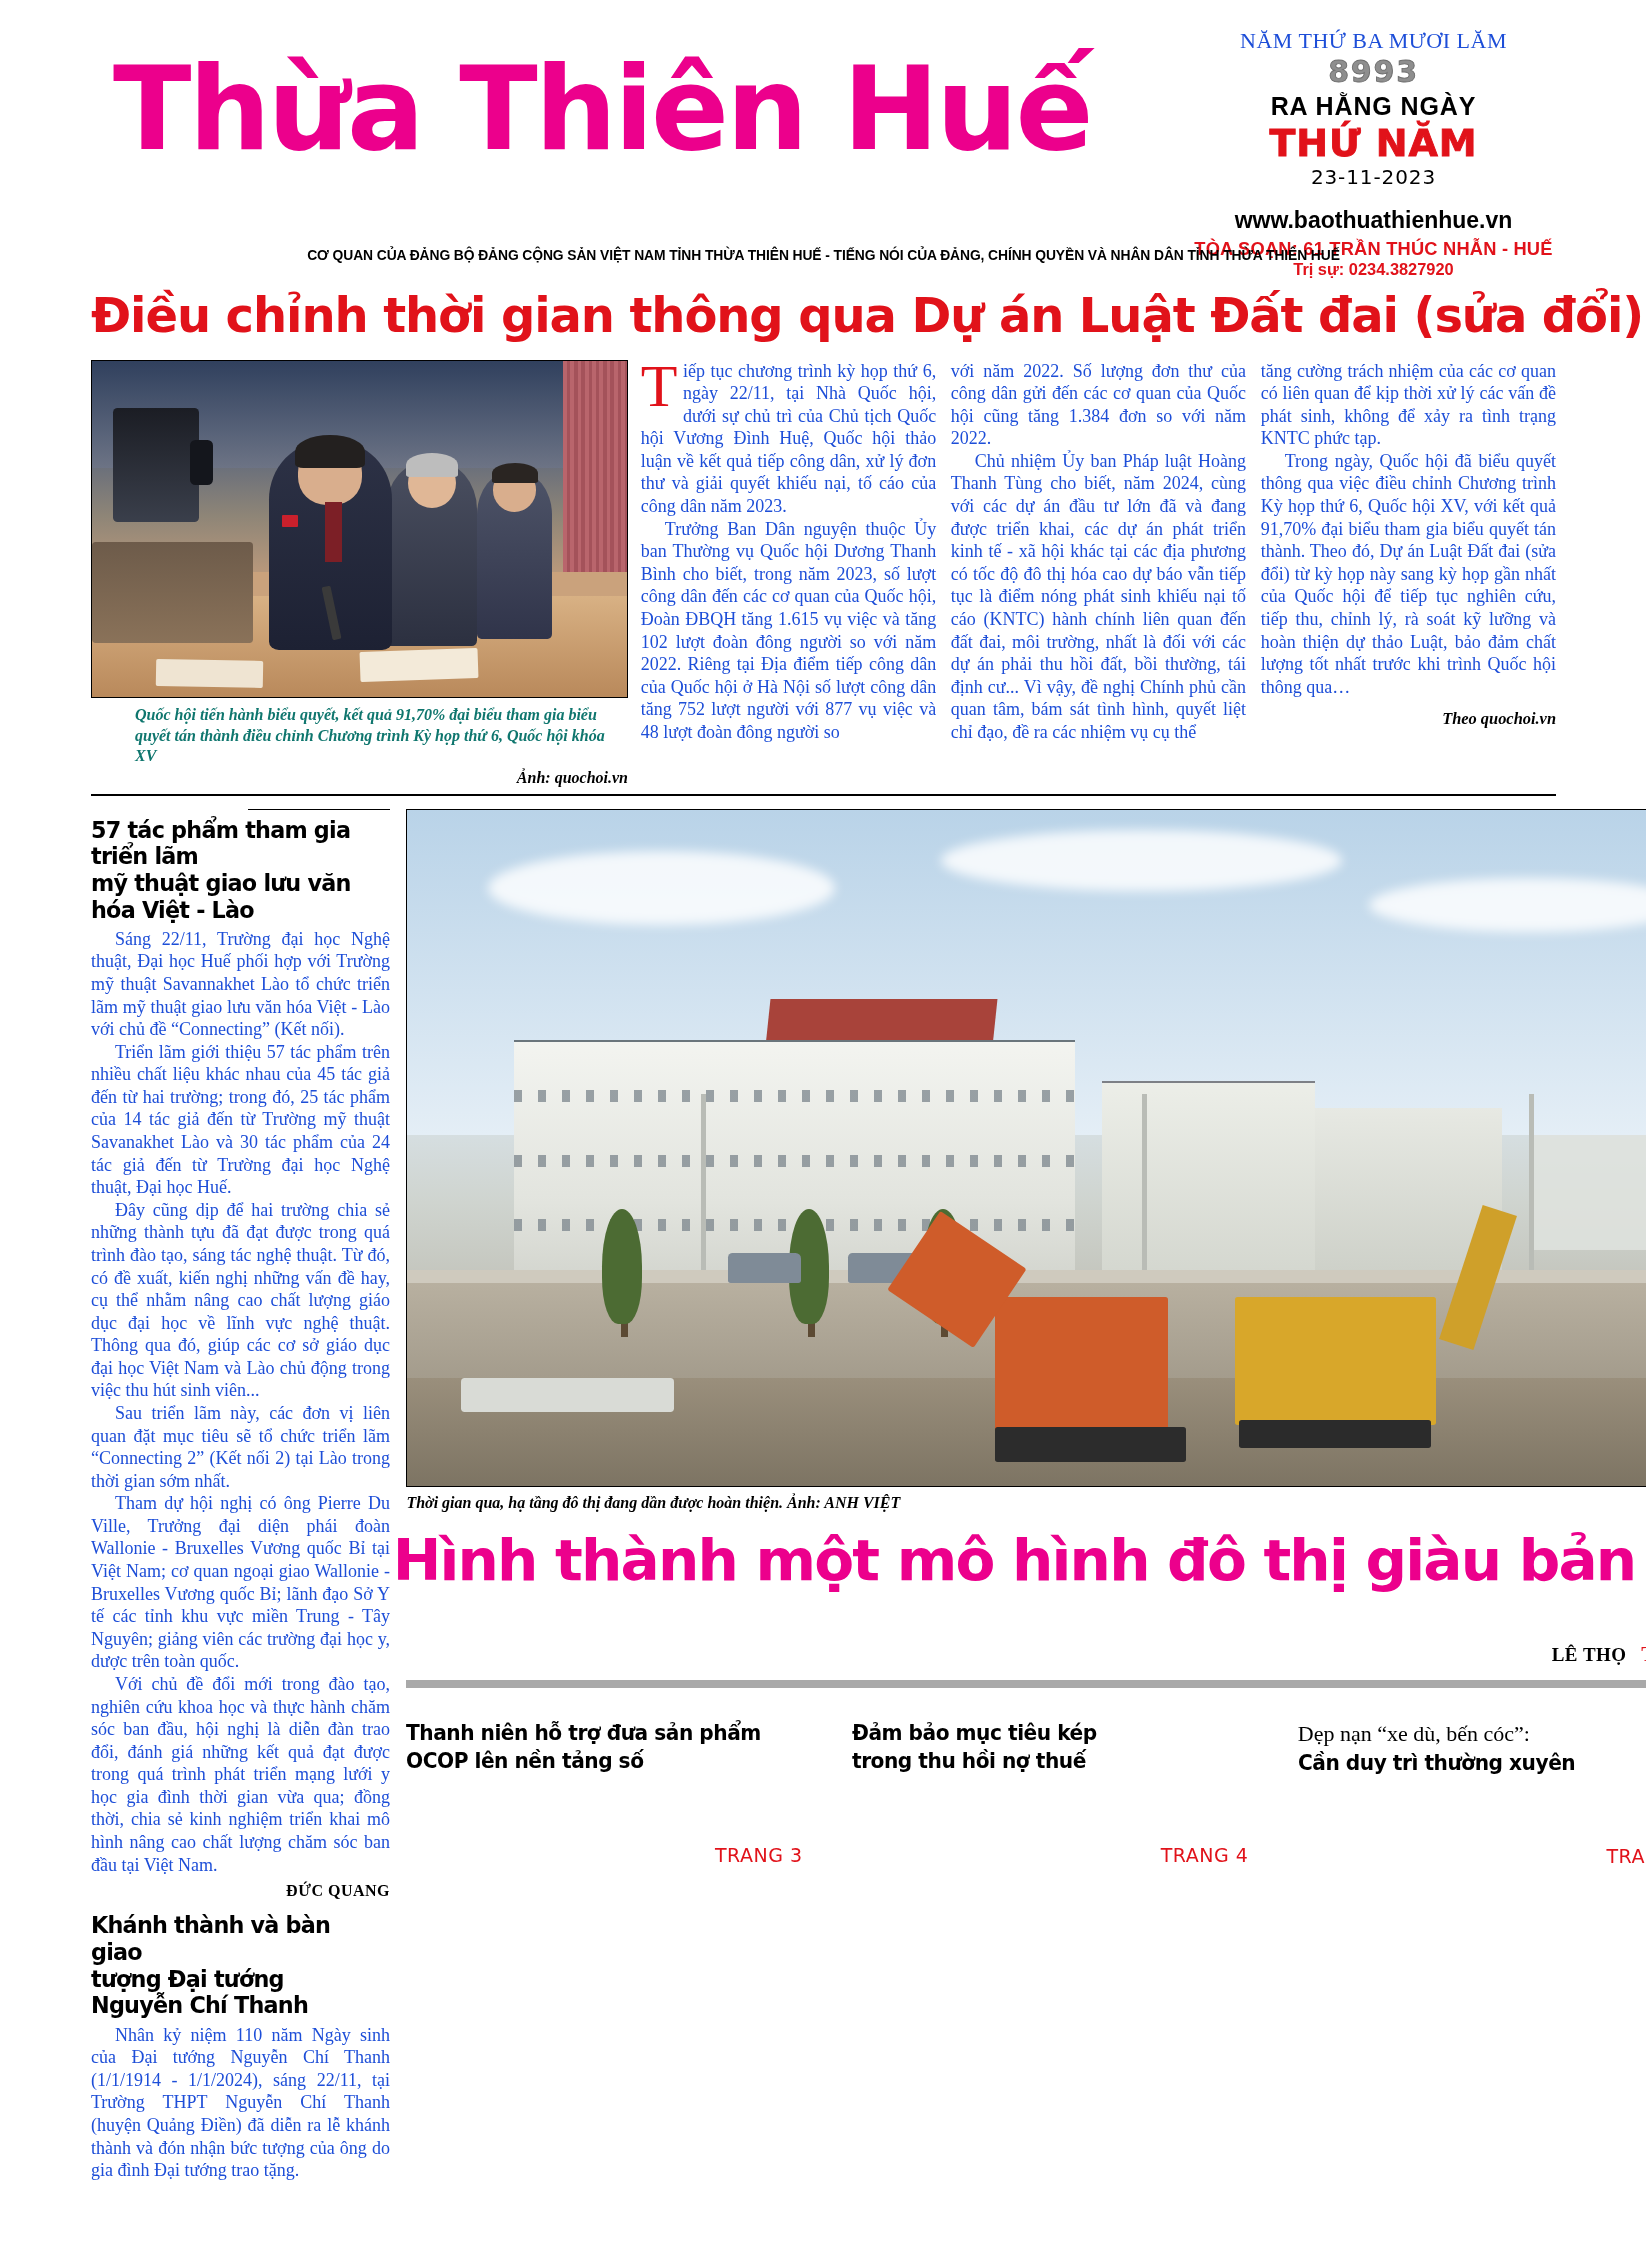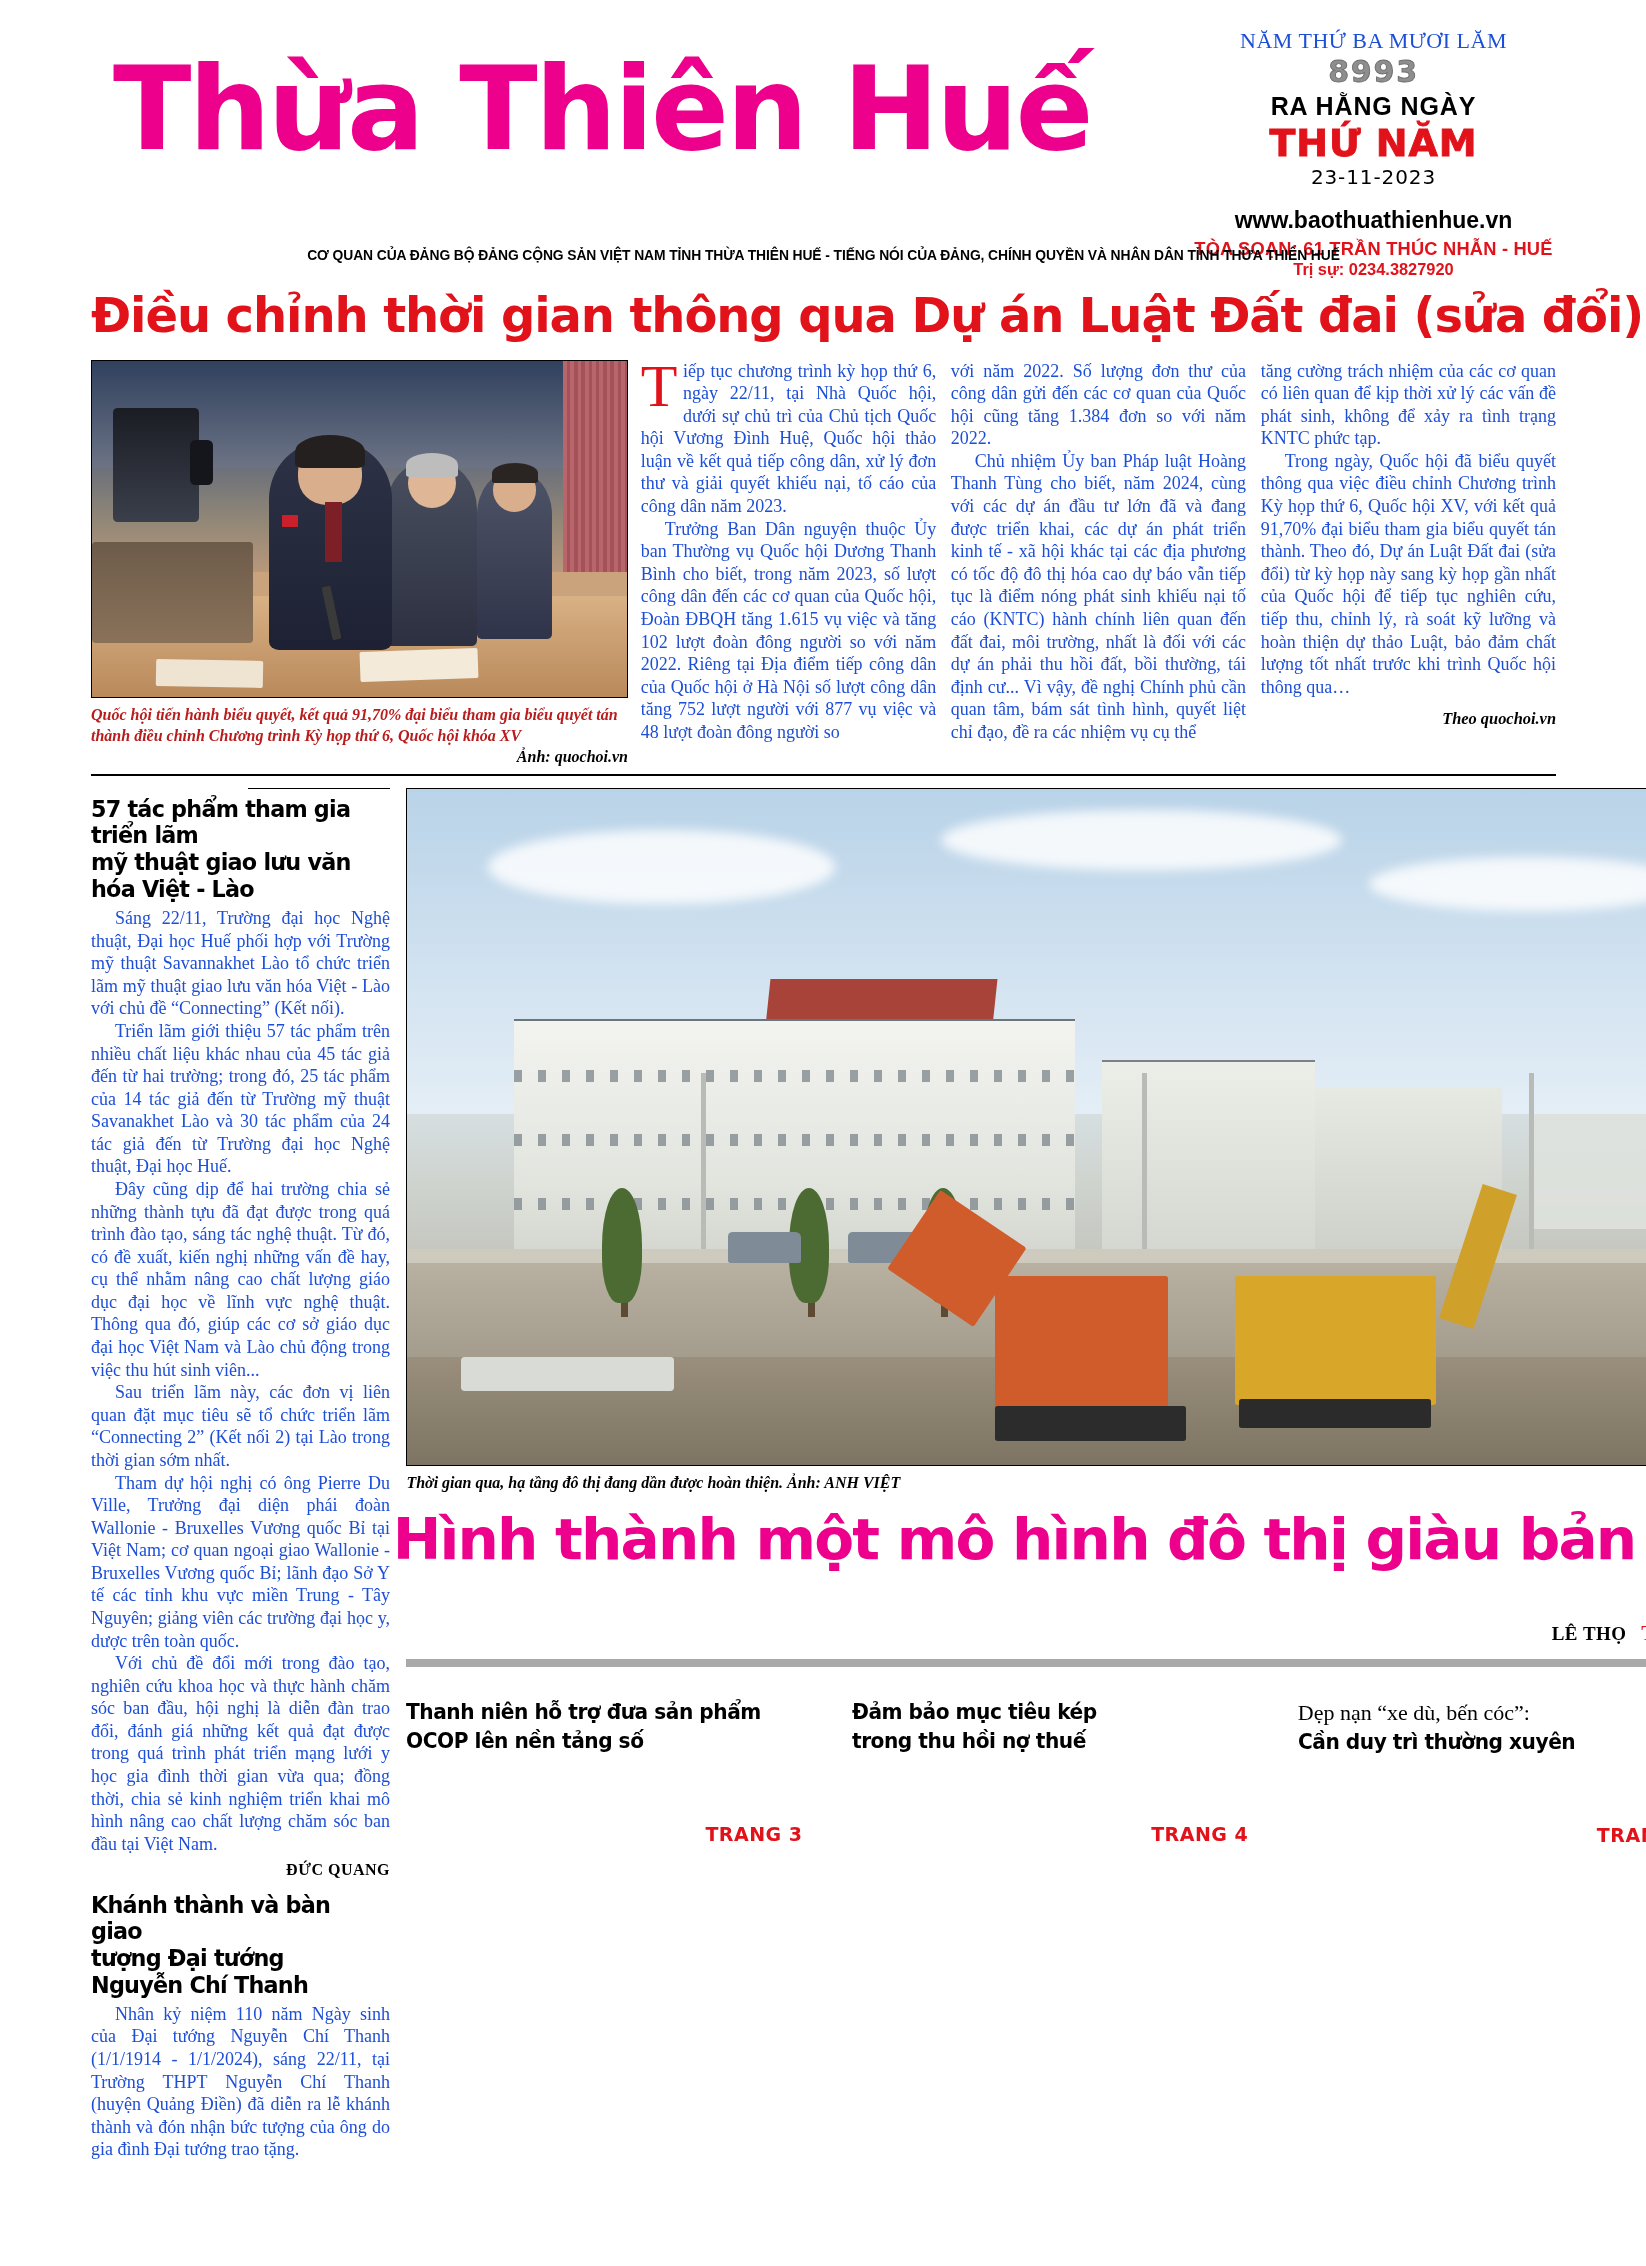--- a/index.html
+++ b/index.html
@@ -106,21 +106,21 @@
     padding-bottom: 7.3px;
     border-bottom: 2.7px solid #000;
   }
   .lead-photo-col { width: 537px; flex: 0 0 537px; }
   .photo-frame { border: 1.8px solid #000; overflow: hidden; position: relative; }
   .lead-photo { width: 100%; height: 336px; display: block; }
   .photo-caption {
     font-family: "Liberation Serif", serif;
     font-style: italic; font-weight: bold;
     font-size: 16px; line-height: 1.3;
-    margin-top: 7.3px; color: #b91c1c;
+    margin-top: 7.3px; color: #0f766e; margin-left: 44px;
   }
   .photo-credit {
     font-family: "Liberation Serif", serif;
     font-style: italic; font-weight: bold;
     font-size: 16px; text-align: right; margin-top: 1.8px;
   }
   .lead-cols { flex: 1 1 auto; display: flex; gap: 14.6px; }
   .lead-col { flex: 1 1 0; }
   .body-text {
     font-family: "Liberation Serif", serif;
@@ -222,21 +222,21 @@
     transform: scaleX(0.96);
     transform-origin: left center;
   }
   .teaser.serif .teaser-title-1 {
     font-family: "Liberation Serif", serif;
     font-weight: normal; font-size: 22px; letter-spacing: 0;
     transform: none;
   }
   .teaser-trang {
     font-family: "DejaVu Sans", sans-serif;
-    font-weight: bold;
+    font-weight: normal;
     font-size: 19px; color: #e1121a;
     letter-spacing: 0.5px;
     text-align: right;
     margin-top: 68px;
     padding-right: 35px;
   }
 
   
   .ph-assembly { background: linear-gradient(#3b4c6b 0%, #54627d 22%, #8e8577 46%, #caa07d 70%, #b78a62 100%); position: relative; }
   .ph-assembly .blur-top { position:absolute; left:0; top:0; width:100%; height:32%; background: linear-gradient(#2f3f5c, #6d7486); opacity:.9; }

